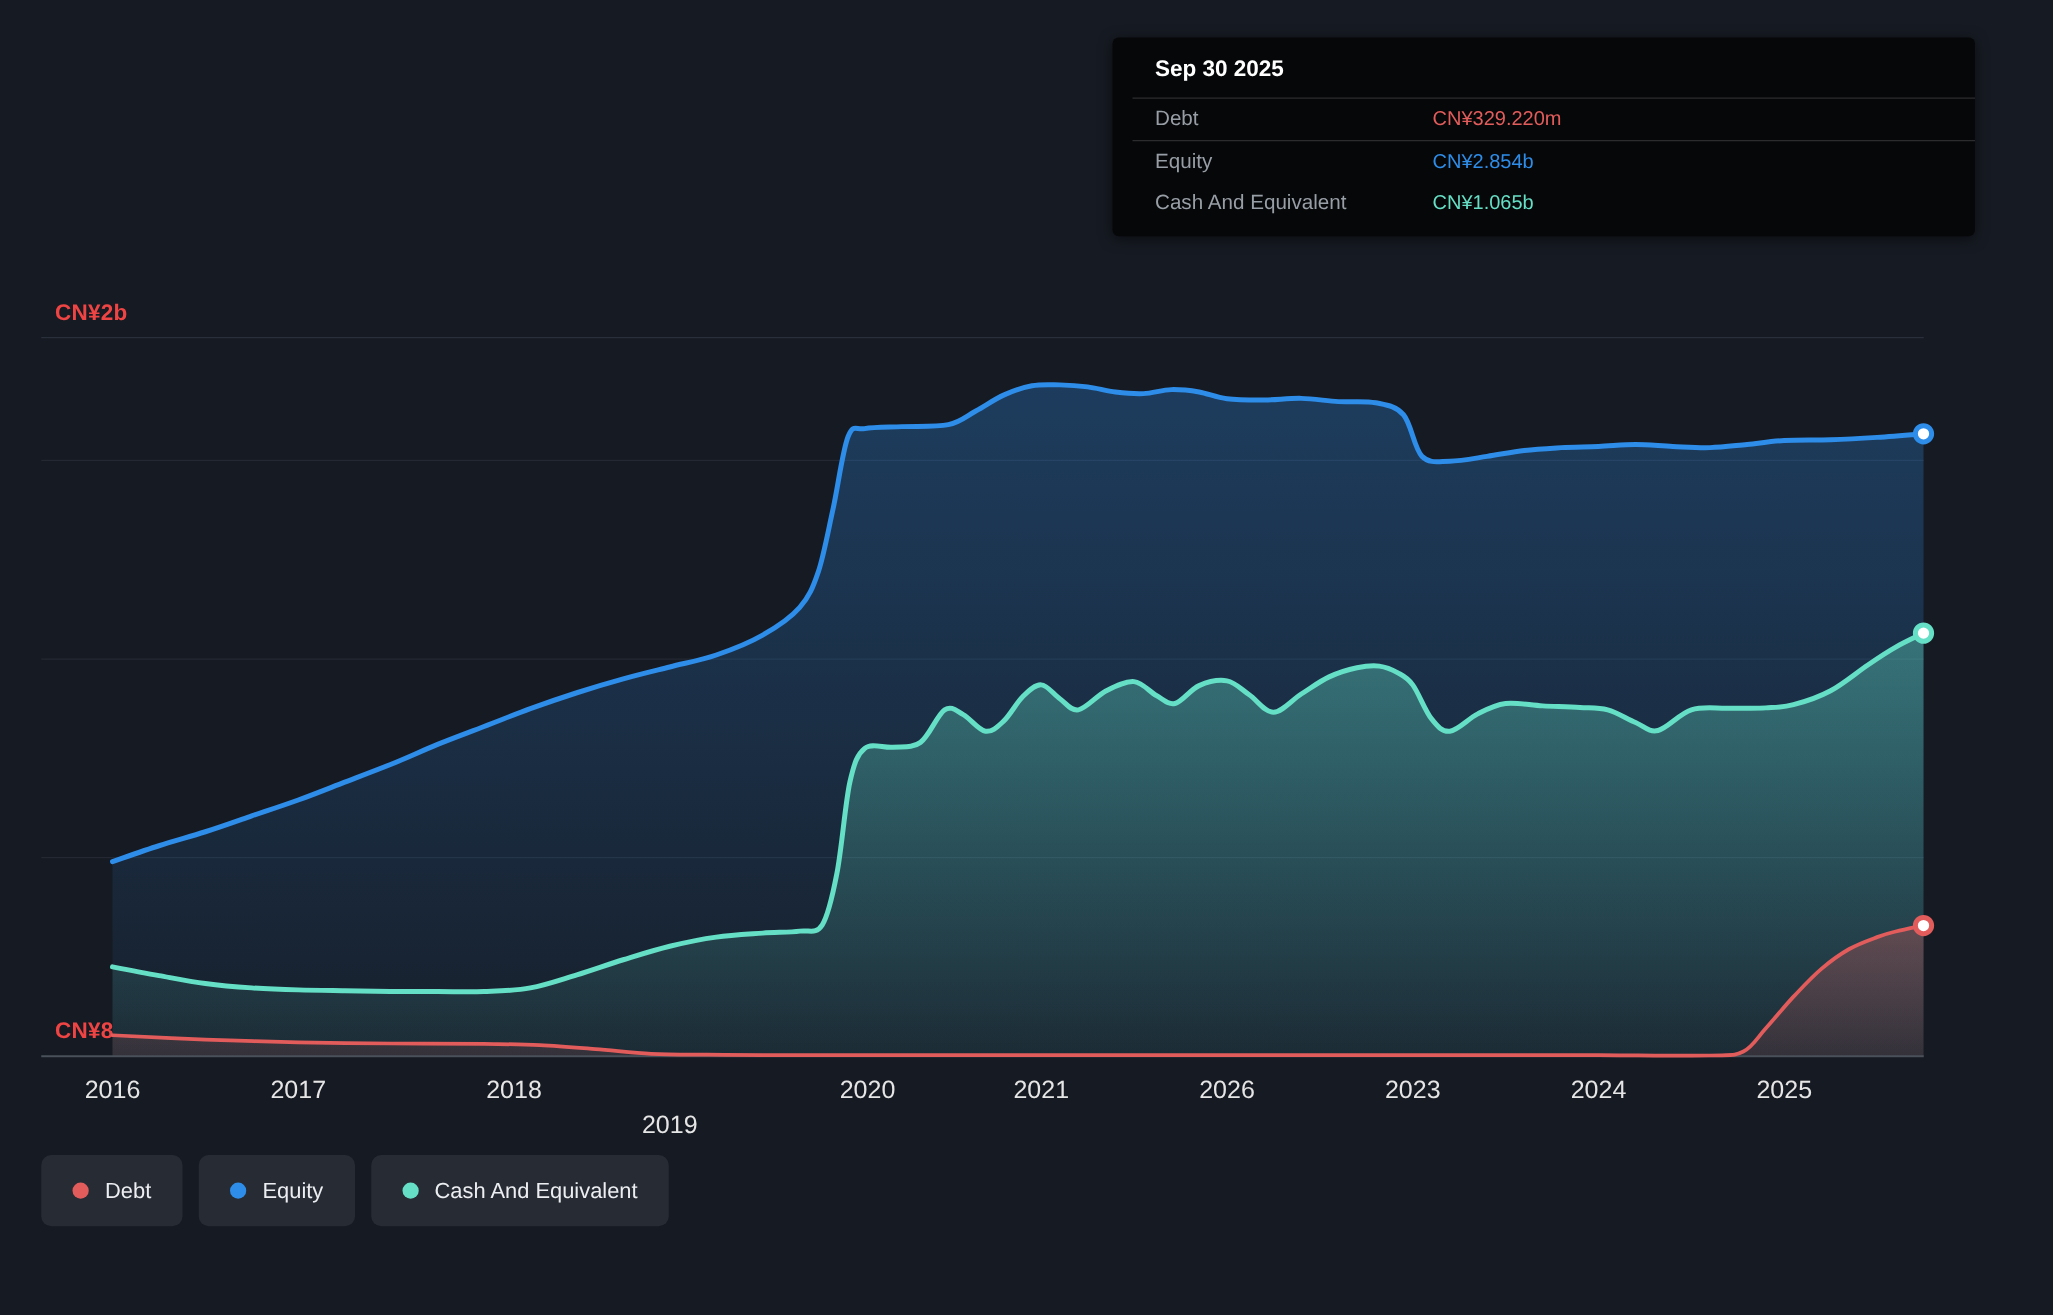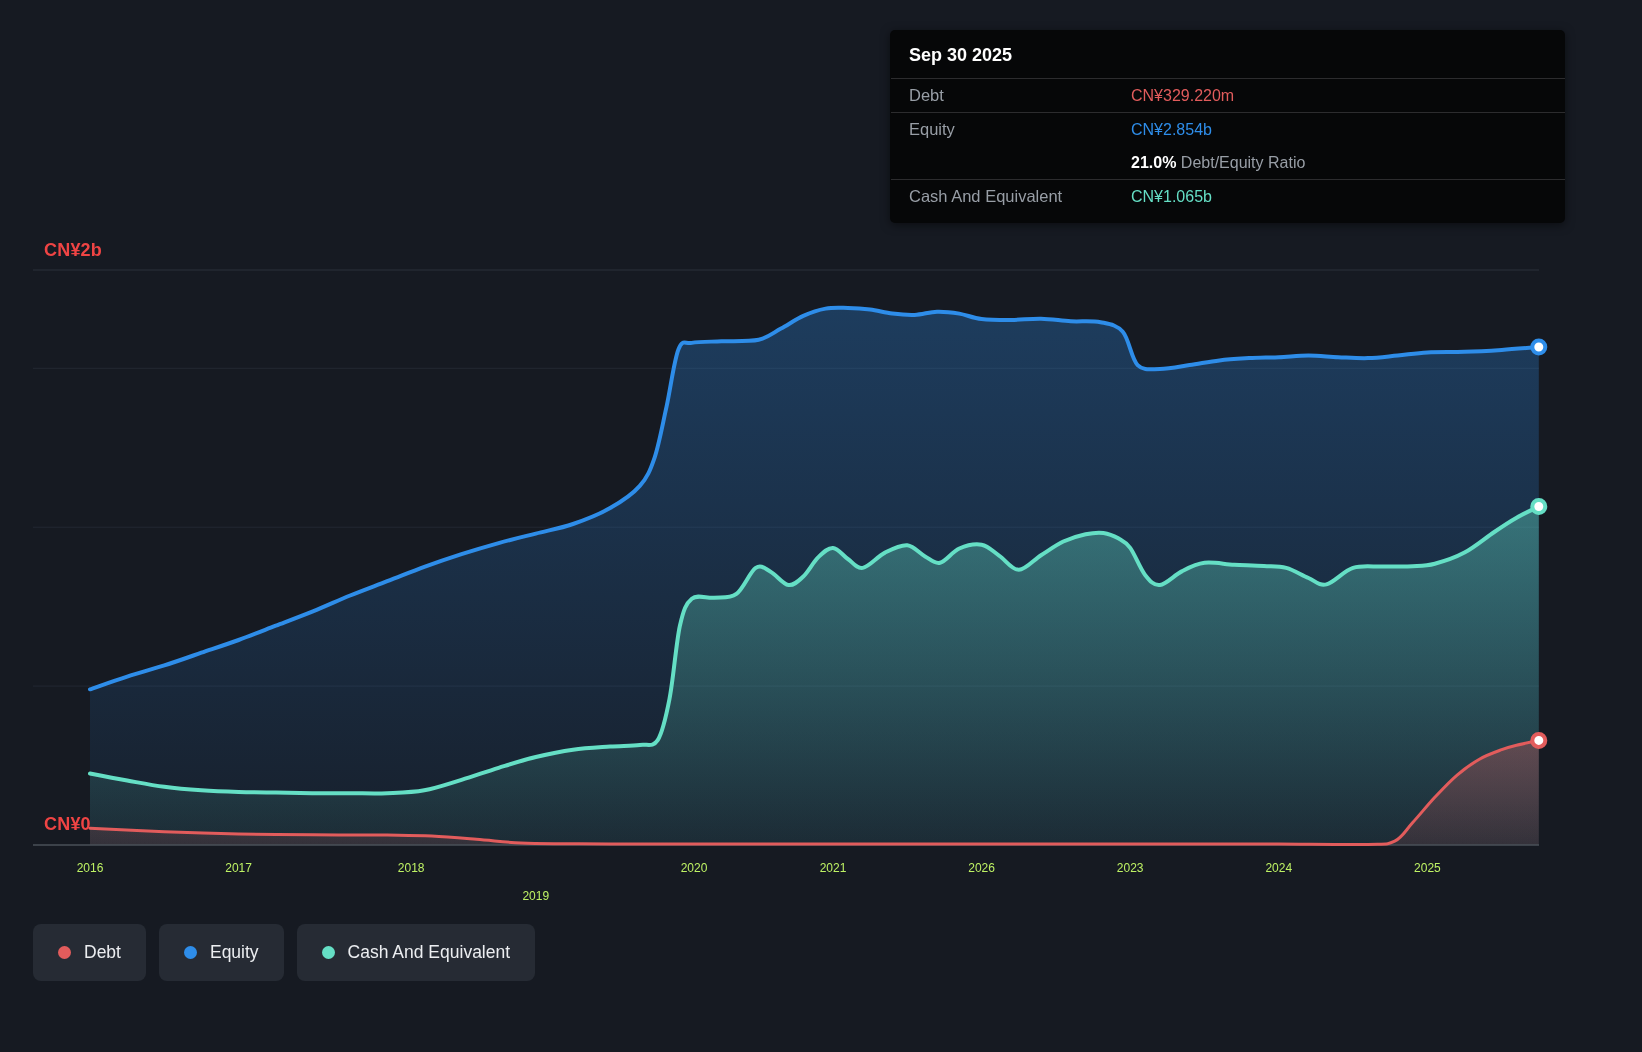--- a/index.html
+++ b/index.html
@@ -12,30 +12,30 @@
   .page{position:relative;width:1642px;height:1052px;background:#161a22;}
 
   
   .y-label{position:absolute;left:44px;font-size:18px;font-weight:700;color:#ef4444;letter-spacing:.2px;}
   .y-label.top{top:240px;}
   .y-label.bottom{top:814px;}
 
   
   .x-axis .x-tick{
     position:absolute;top:861px;transform:translateX(-50%);
-    font-size:12px;color:#bef264;
+    font-size:20px;color:#e5e5e5;
   }
 
   
   svg.chart{position:absolute;left:0;top:0;}
 
   
   .tooltip{
     position:absolute;left:890px;top:30px;width:674px;
-    background:#060708;border-radius:5px;padding:0 0 10px 1px;
+    background:#060708;border-radius:5px;padding:0 0 10px 16px;
     box-shadow:0 2px 10px rgba(0,0,0,.5);
   }
   .tt-title{
     font-size:18px;font-weight:700;color:#fff;
     padding:15px 18px 12px 18px;border-bottom:1px solid #2c2c2e;
   }
   .tt-row{display:flex;align-items:center;height:33px;padding:0 18px;}
   .tt-row.sep{border-bottom:1px solid #2c2c2e;}
   .tt-label{flex:0 0 222px;color:#989ea6;font-size:16.5px;}
   .tt-value{font-size:16px;font-weight:500;}
@@ -56,21 +56,21 @@
   .legend-dot.d0{background:var(--c0);}
   .legend-dot.d1{background:var(--c1);}
   .legend-dot.d2{background:var(--c2);}
 </style>
 </head>
 <body>
 
 <div class="page">
 
   <div class="y-label top">CN¥2b</div>
-  <div class="y-label bottom">CN¥0</div>
+  <div class="y-label bottom">CN¥8</div>
 
   <svg class="chart" width="1642" height="1052" viewBox="0 0 1642 1052">
       <defs>
         <linearGradient id="g1" x1="0" y1="0" x2="0" y2="1">
           <stop offset="0" stop-color="#2e8de9" stop-opacity="0.3"></stop>
           <stop offset="1" stop-color="#2e8de9" stop-opacity="0.05"></stop>
         </linearGradient>
         <linearGradient id="g2" x1="0" y1="0" x2="0" y2="1">
           <stop offset="0" stop-color="#65dfc5" stop-opacity="0.38"></stop>
           <stop offset="1" stop-color="#65dfc5" stop-opacity="0.06"></stop>
@@ -112,27 +112,20 @@
   <div class="tooltip">
     <div class="tt-title">Sep 30 2025</div>
     <div class="tt-row sep">
       <span class="tt-label">Debt</span>
       <span class="tt-value v-debt">CN¥329.220m</span>
     </div>
     <div class="tt-row">
       <span class="tt-label">Equity</span>
       <span class="tt-value v-equity">CN¥2.854b</span>
     </div>
-    <div class="tt-row sep">
-      <span class="tt-label"></span>
-      <span class="tt-value">
-        <span class="tt-ratio-pct">21.0%</span>
-        <span class="tt-ratio-label">Debt/Equity Ratio</span>
-      </span>
-    </div>
     <div class="tt-row">
       <span class="tt-label">Cash And Equivalent</span>
       <span class="tt-value v-cash">CN¥1.065b</span>
     </div>
   </div>
 
   <div class="legend">
     <div class="legend-item">
       <span class="legend-dot d0"></span>
       <span>Debt</span>

